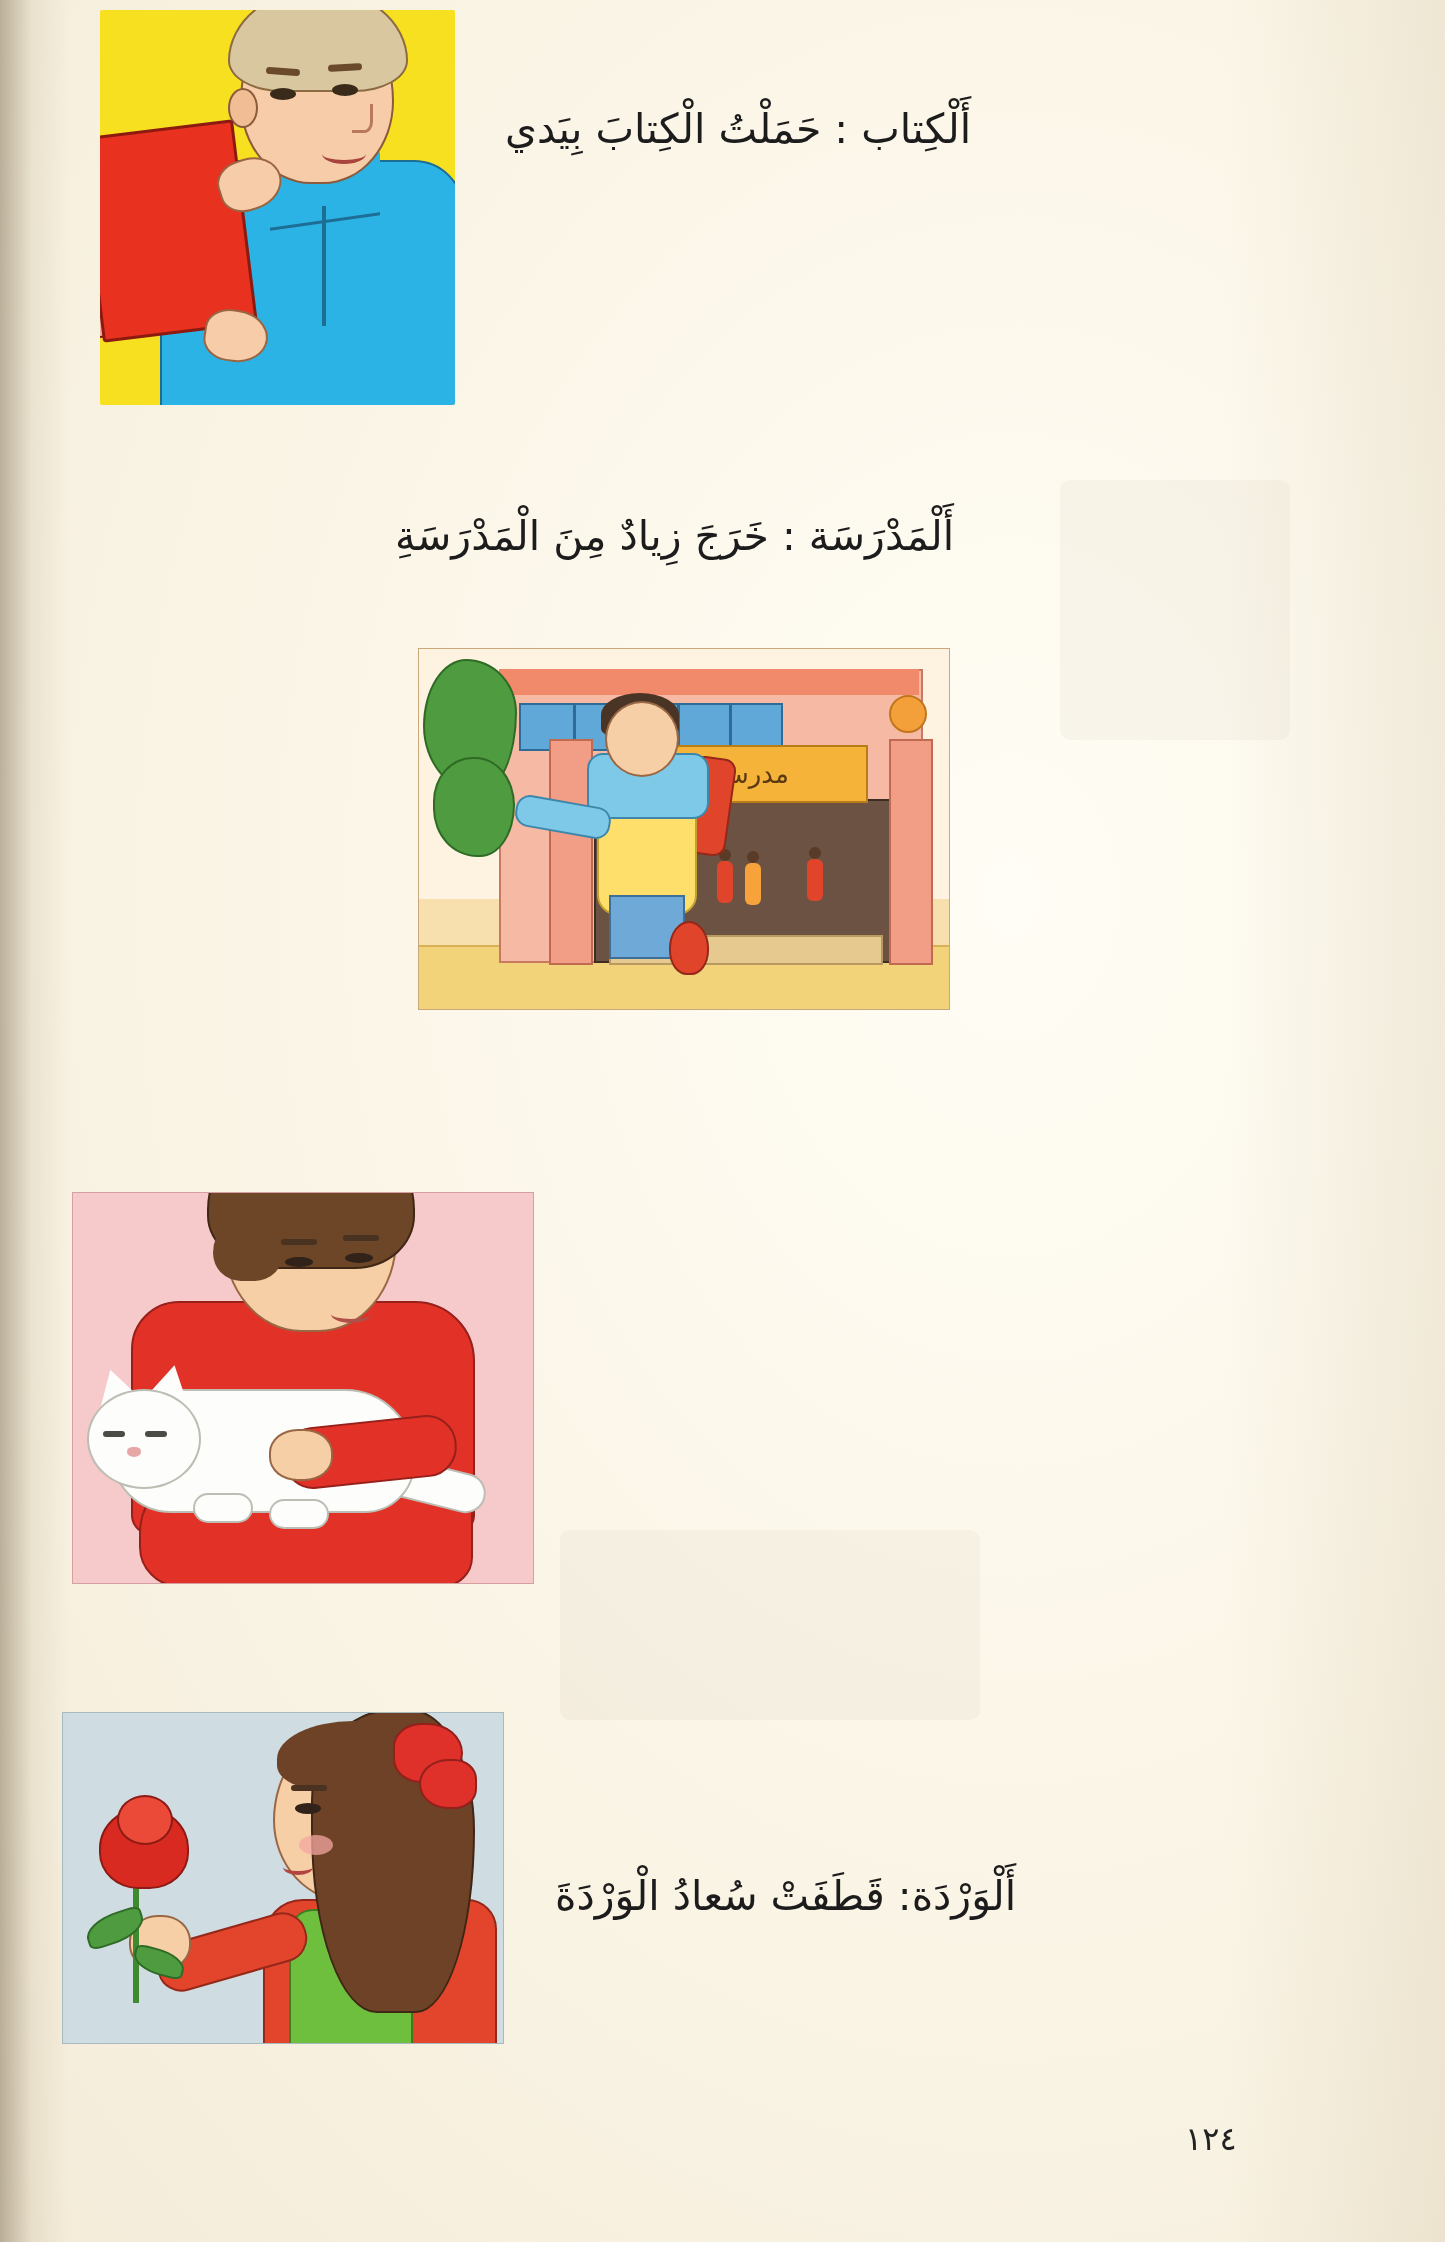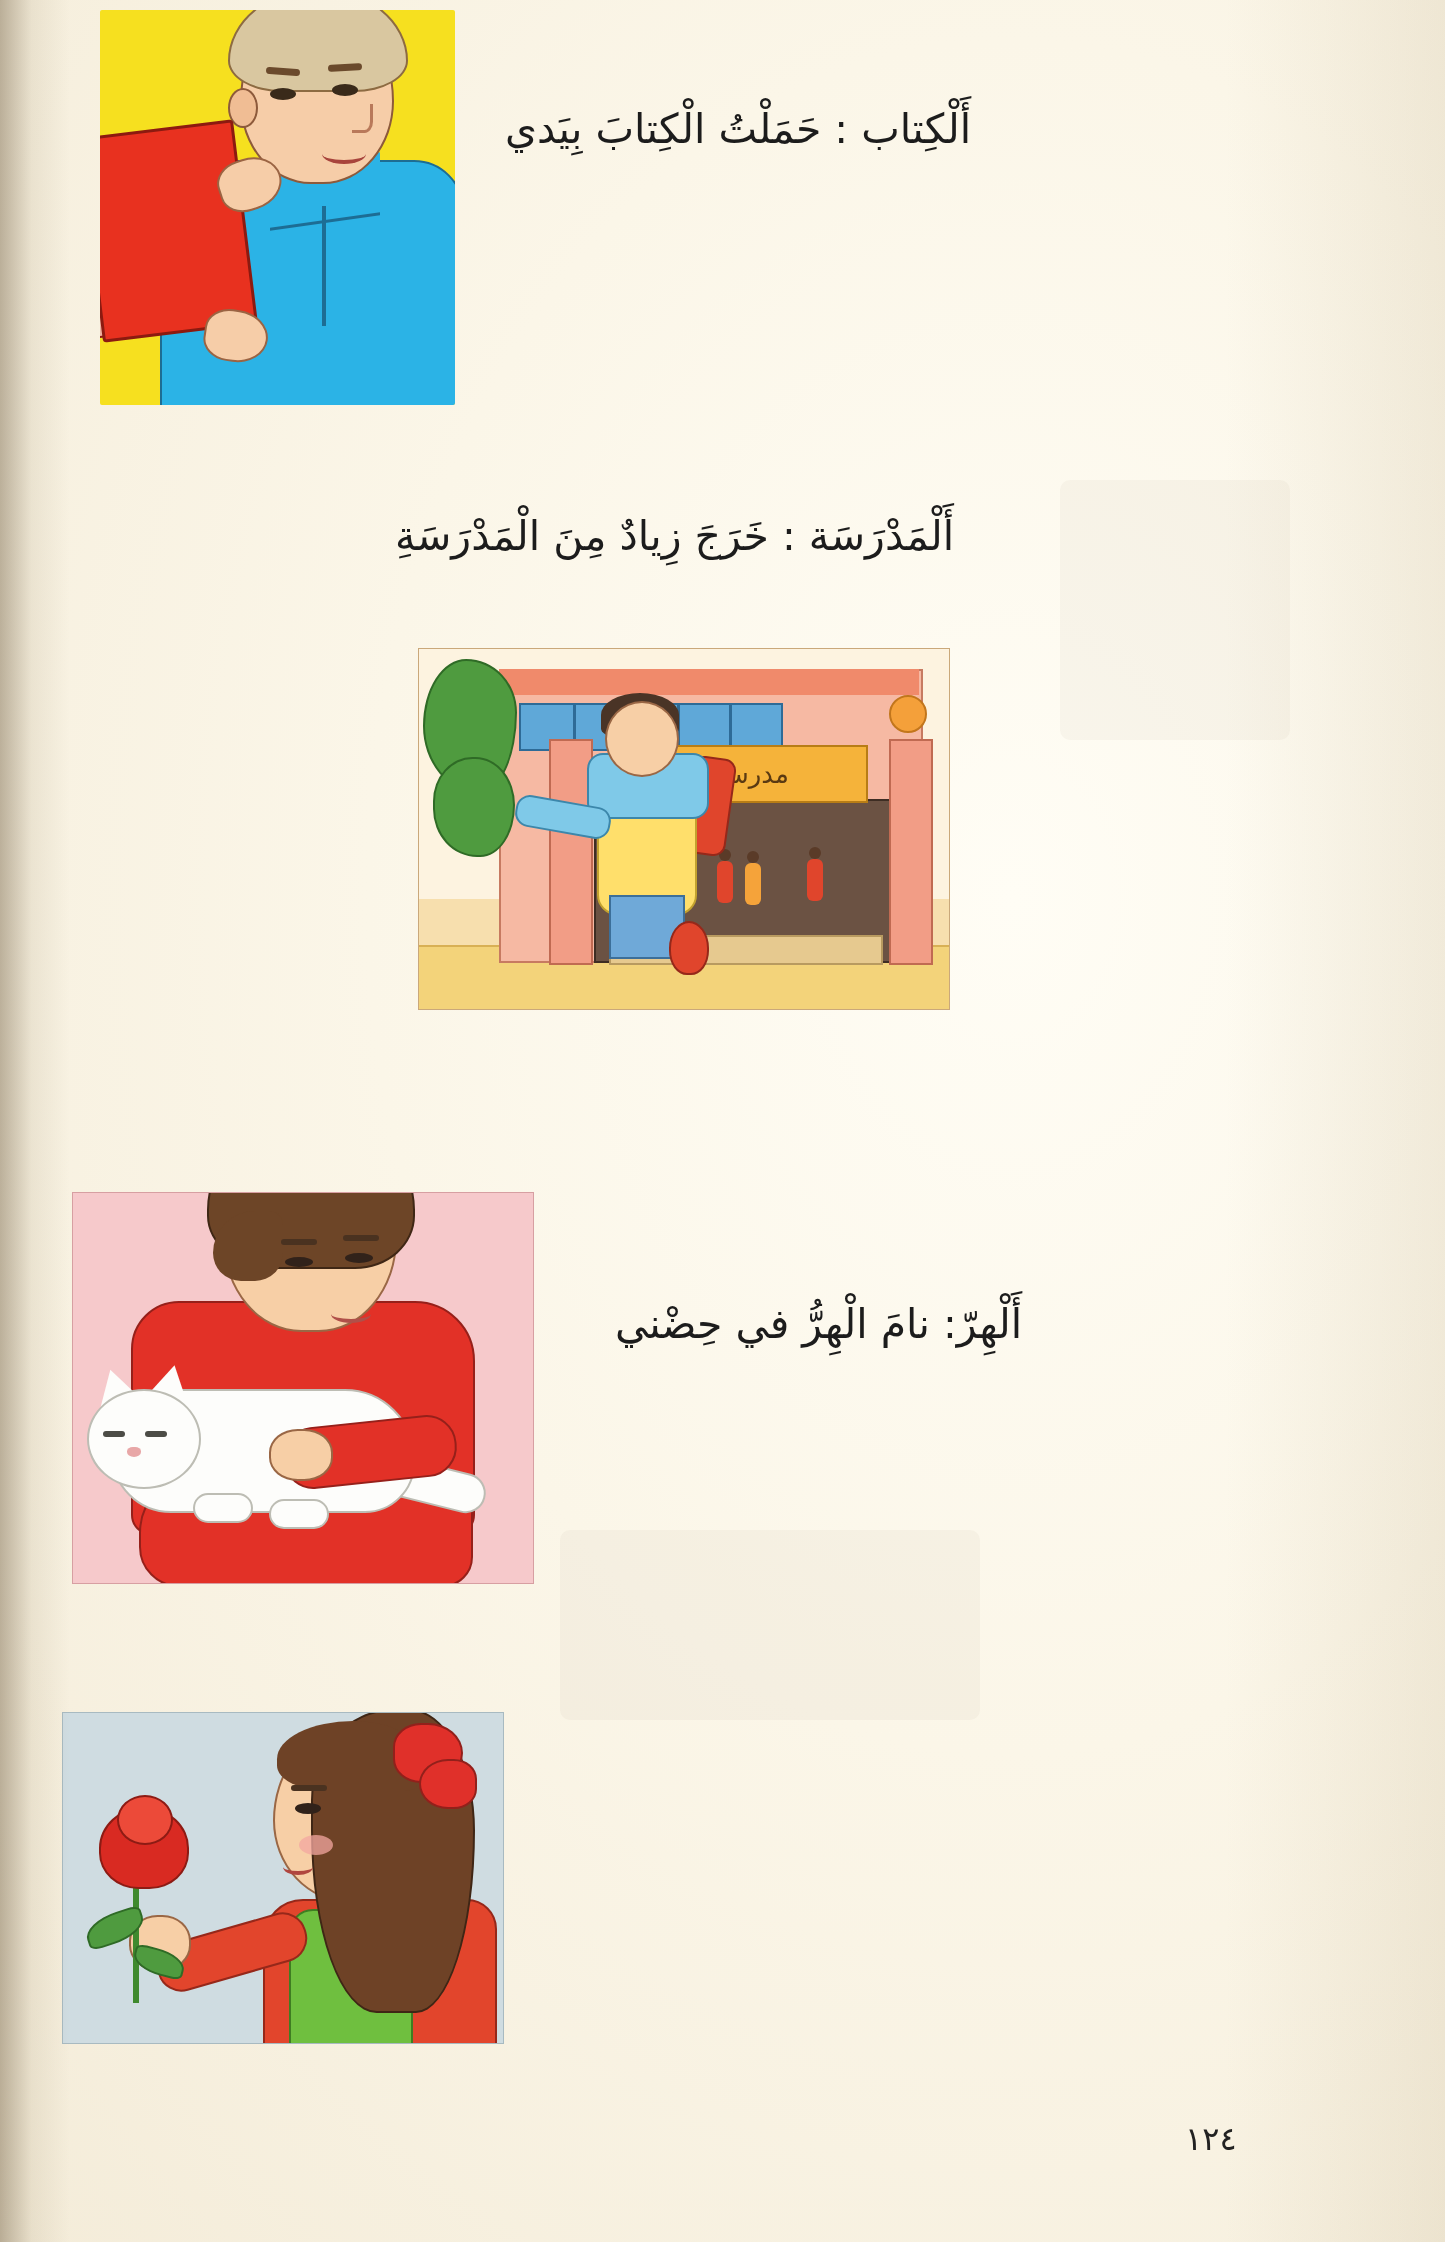--- a/index.html
+++ b/index.html
@@ -659,21 +659,20 @@
     <div class="cathead"></div>
     <div class="cateye l"></div>
     <div class="cateye r"></div>
     <div class="catnose"></div>
     <div class="catpaw p1"></div>
     <div class="catpaw p2"></div>
     <div class="arm"></div>
     <div class="armhand"></div>
   </div>
 
-  <div class="sentence" style="left:615px; top:1300px;">أَلْهِرّ: نامَ الْهِرُّ في حِضْني</div>
 
   <div class="figure illo-rose">
     <div class="hair"></div>
     <div class="shirt"></div>
     <div class="vest"></div>
     <div class="head"></div>
     <div class="fringe"></div>
     <div class="bow"></div>
     <div class="bow2"></div>
     <div class="brow"></div>
@@ -682,16 +681,17 @@
     <div class="mouth"></div>
     <div class="arm"></div>
     <div class="hand"></div>
     <div class="stem"></div>
     <div class="leaf"></div>
     <div class="leaf2"></div>
     <div class="bloom"></div>
     <div class="bloom2"></div>
   </div>
 
+  <div class="sentence" style="left:555px; top:1872px;">أَلْوَرْدَة: قَطَفَتْ سُعادُ الْوَرْدَةَ</div>
 
   <div class="page-number">١٢٤</div>
 
 </div>
 
 </body></html>

